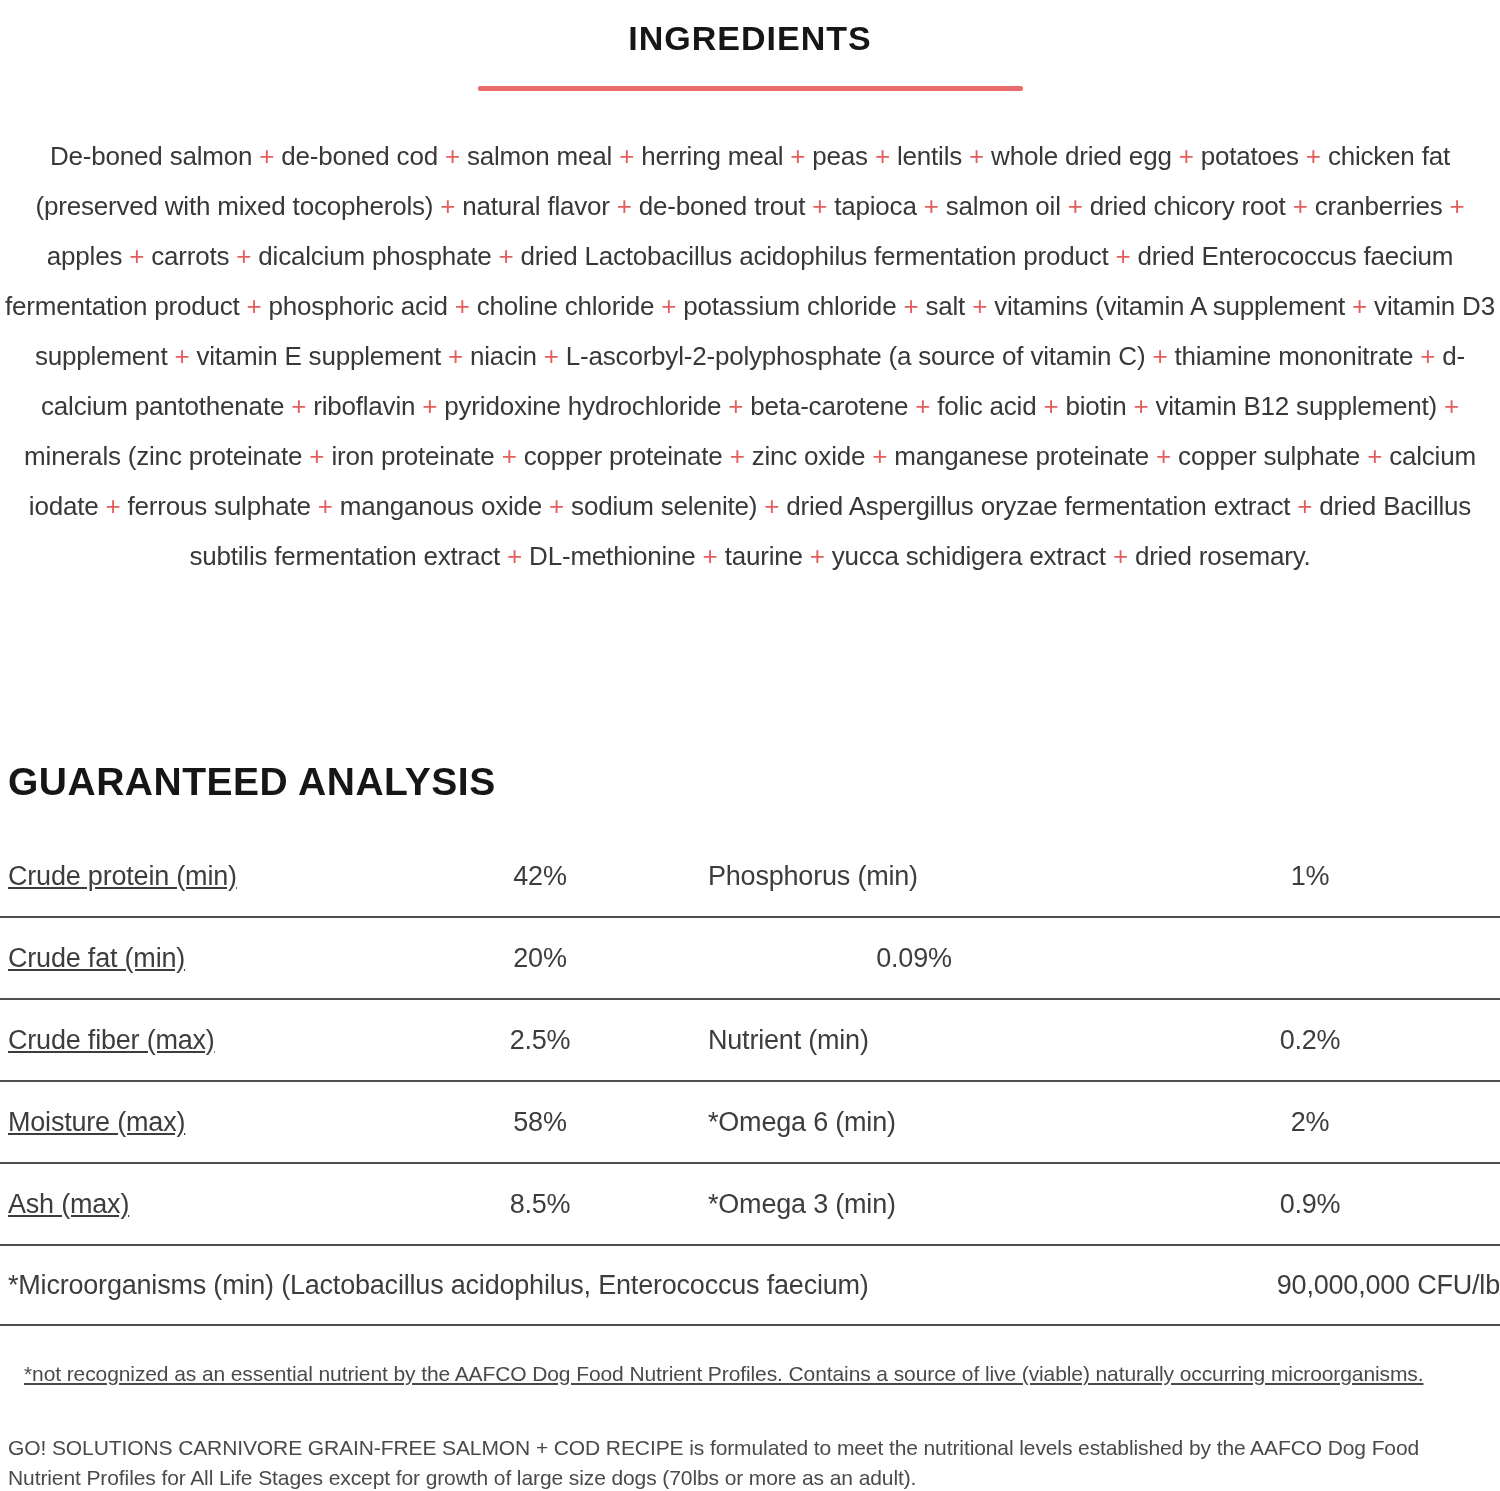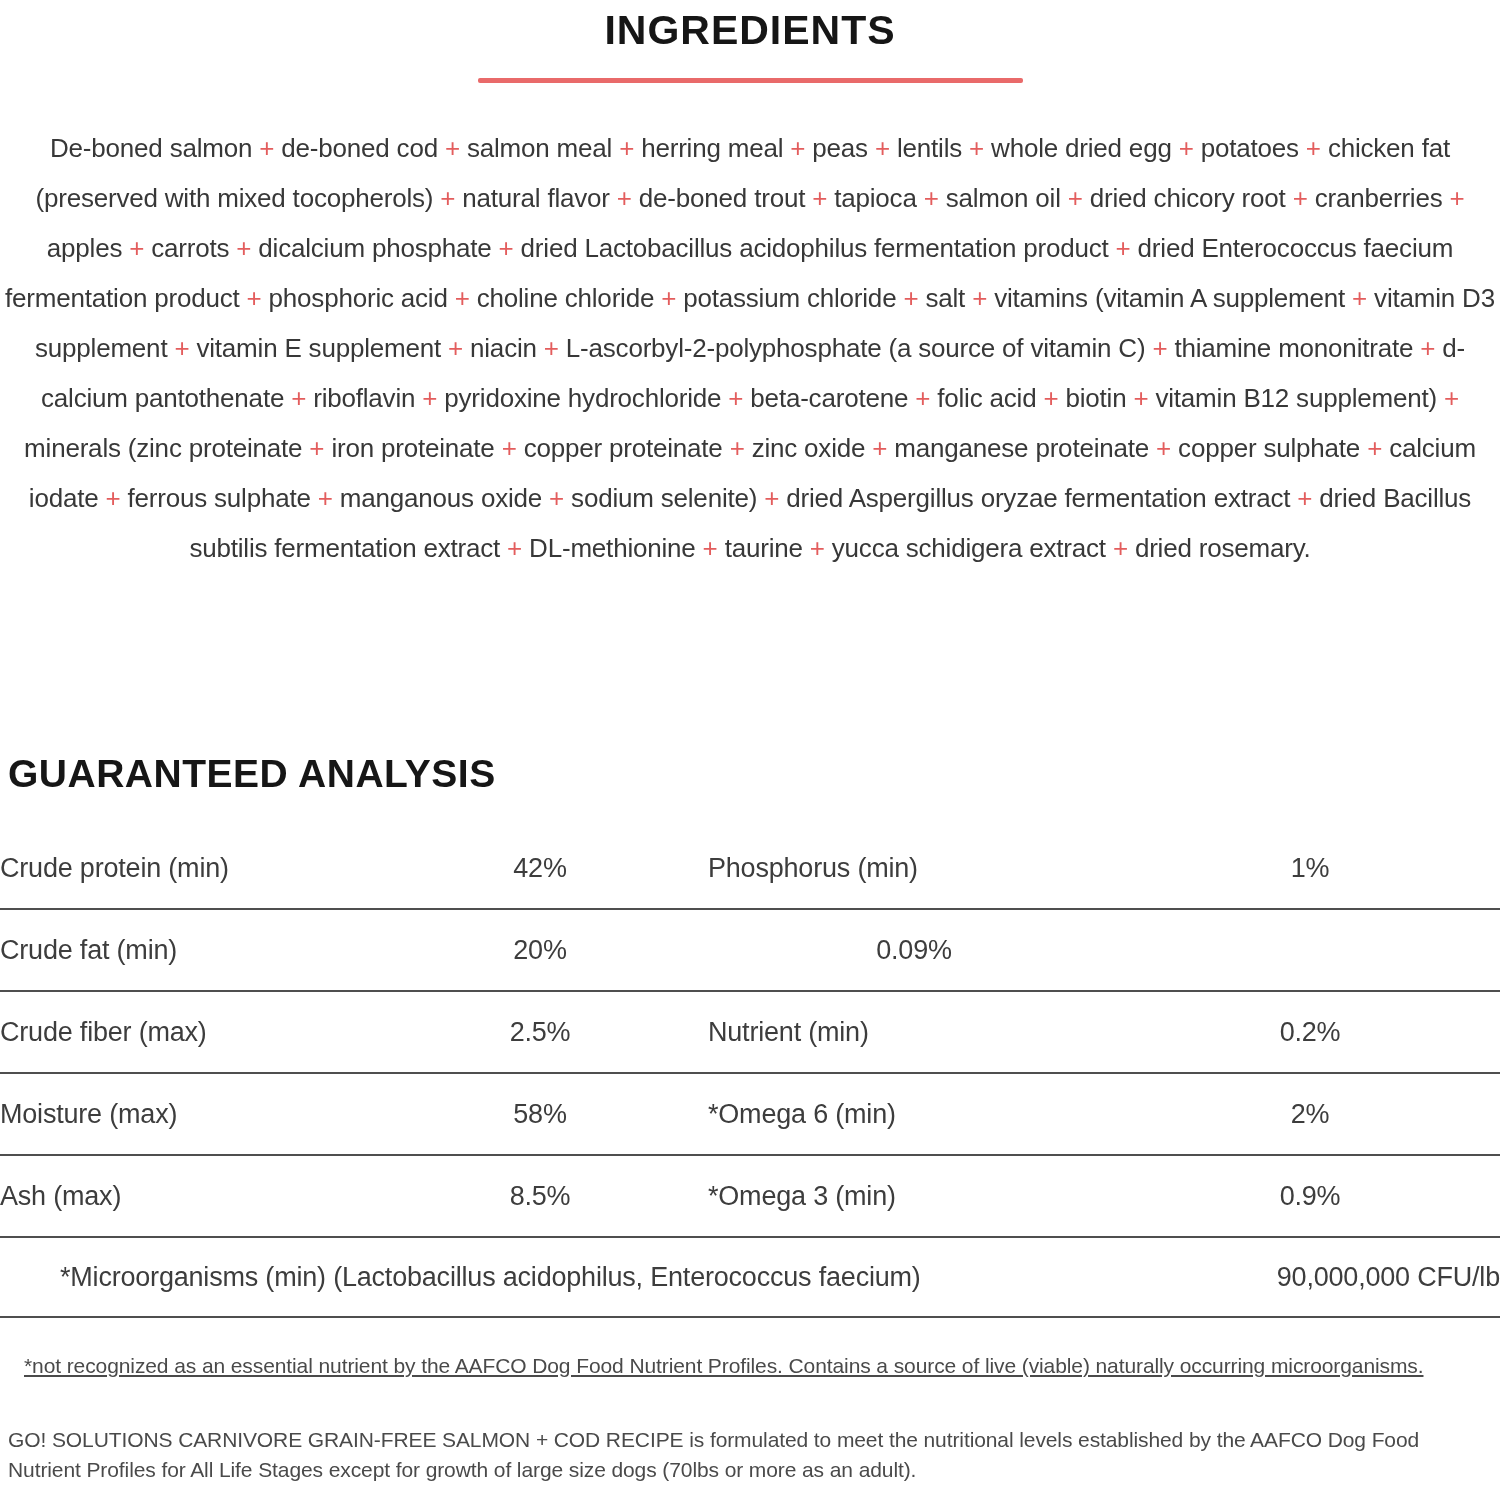--- a/index.html
+++ b/index.html
@@ -8,22 +8,22 @@
     background: #ffffff;
     width: 1500px;
     font-family: "Liberation Sans", "DejaVu Sans", sans-serif;
   }
   .page { width: 1500px; }
 
   
   .ingredients { text-align: center; }
   .ingredients h1 {
     margin: 0;
-    padding-top: 8px;
-    font-size: 41px;
+    padding-top: 16px;
+    font-size: 34px;
     line-height: 44px;
     font-weight: 900;
     letter-spacing: 1px;
     color: #161616;
   }
   .divider {
     width: 545px;
     height: 5px;
     margin: 26px auto 0 auto;
     border-radius: 2px;
@@ -52,23 +52,23 @@
   .ga-table { margin-top: 33px; }
   .row {
     display: grid;
     grid-template-columns: 445px 190px 73px 412px 380px;
     align-items: center;
     height: 80px;
     border-bottom: 2px solid #4f4f4f;
   }
   .row.micro { height: 78px; }
   .cell { font-size: 27px; color: #3d3d3d; letter-spacing: -0.2px; }
-  .cell.lbl1 { padding-left: 0; }
+  .cell.lbl1 { padding-left: 8px; text-decoration: underline; }
   .cell.val { text-align: center; }
-  .cell.span-label { grid-column: 1 / 5; padding-left: 16px; margin-left: 44px; }
+  .cell.span-label { grid-column: 1 / 5; padding-left: 8px; }
   .cell.micro-val { grid-column: 5; text-align: right; }
 
   
   .footnotes p {
     margin: 0;
     color: #4a4a4a;
     font-size: 21px;
     line-height: 30px;
     letter-spacing: -0.1px;
   }

